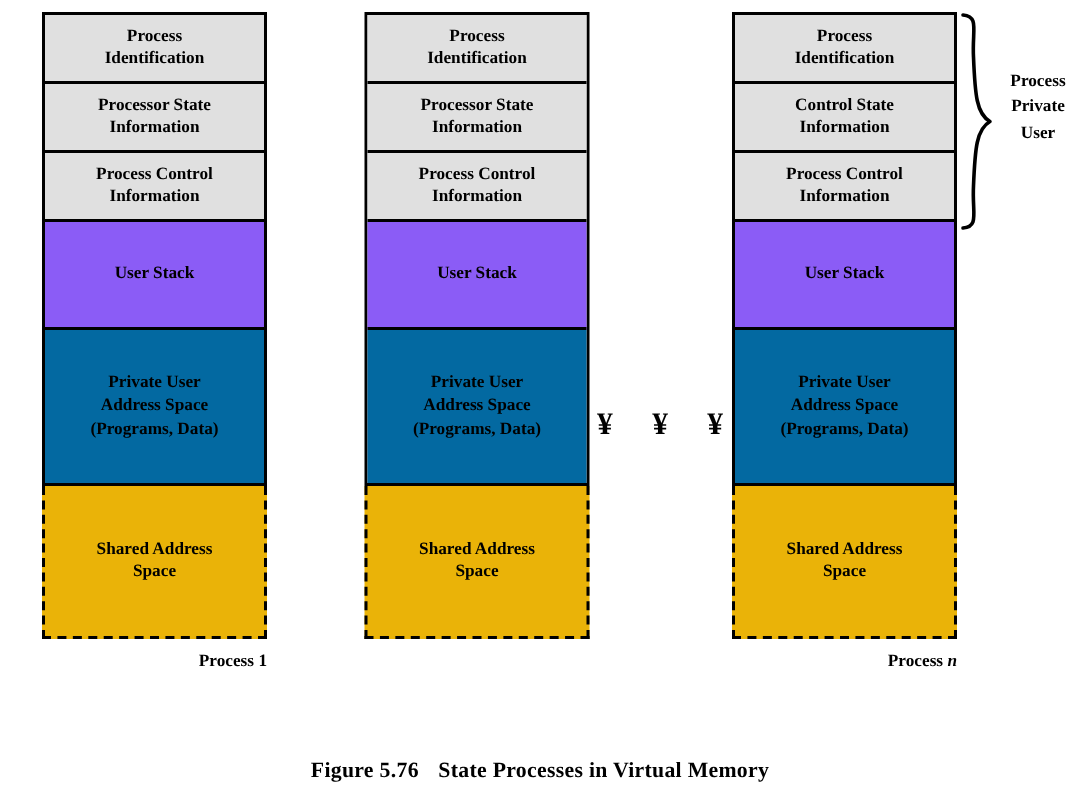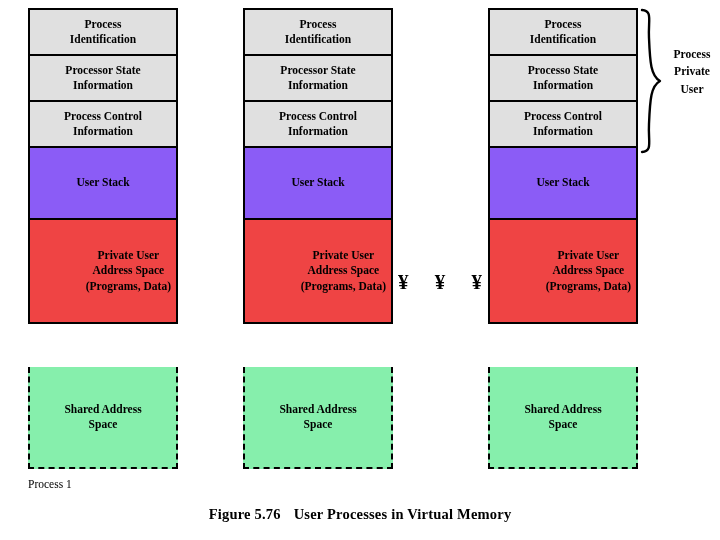--- a/index.html
+++ b/index.html
@@ -58,38 +58,36 @@
     background: #e0e0e0;
     height: 46px;
     border-bottom: 2.5px solid #000;
   }
   .region.user-stack {
     background: #8b5cf6;
     height: 72px;
     border-bottom: 2.5px solid #000;
   }
   .region.private-space {
-    background: #ef4444;
+    background: #0369a1;
     height: 102px;
-    justify-content: flex-end;
   }
 
   
   .region.shared-space {
-    background: #86efac;
+    background: #eab308;
     height: 102px;
     border: 2.5px dashed #000;
     border-top: none;
     box-sizing: border-box;
-    margin-top: 43px;
   }
 
   .process-label {
-    text-align: left;
-    font-weight: normal;
+    text-align: right;
+    font-weight: bold;
     font-size: 11.5px;
     margin-top: 9px;
   }
   .process-label .ital {
     font-style: italic;
   }
 
   
   #ellipsis {
     position: absolute;
@@ -198,34 +196,38 @@
       <span><span>Shared Address</span><br><span>Space</span></span>
     </div>
   </div>
 
   <div class="process-column col-3">
     <div class="solid-stack">
       <div class="region pcb">
         <span><span>Process</span><br><span>Identification</span></span>
       </div>
       <div class="region pcb">
-        <span><span>Processo State</span><br><span>Information</span></span>
+        <span><span>Control State</span><br><span>Information</span></span>
       </div>
       <div class="region pcb">
         <span><span>Process Control</span><br><span>Information</span></span>
       </div>
       <div class="region user-stack">
         <span>User Stack</span>
       </div>
       <div class="region private-space">
         <span><span>Private User</span><br><span>Address Space</span><br><span>(Programs, Data)</span></span>
       </div>
     </div>
     <div class="region shared-space">
       <span><span>Shared Address</span><br><span>Space</span></span>
+    </div>
+    <div class="process-label">
+      <span>Process</span>
+      <span class="ital">n</span>
     </div>
   </div>
 
   <div id="ellipsis">
     <span>¥</span>
     <span>¥</span>
     <span>¥</span>
   </div>
 
   <div id="pcb-annotation">
@@ -233,16 +235,16 @@
       <path d="M2 2 C 13 3, 8 12, 9 30 C 10 55, 11 68, 20 73 C 11 78, 10 91, 9 116 C 8 134, 13 143, 2 144" fill="none" stroke="#000000" stroke-width="2.4" stroke-linecap="round" stroke-linejoin="round"></path>
     </svg>
     <div id="pcb-annotation-label">
       <span>Process</span><br>
       <span>Private</span><br>
       <span>User</span>
     </div>
   </div>
 
   <div id="caption">
-    <span>Figure 5.76</span><span class="cap-gap"></span><span>User Processes in Virtual Memory</span>
+    <span>Figure 5.76</span><span class="cap-gap"></span><span>State Processes in Virtual Memory</span>
   </div>
 
 </div>
 
 </body></html>

